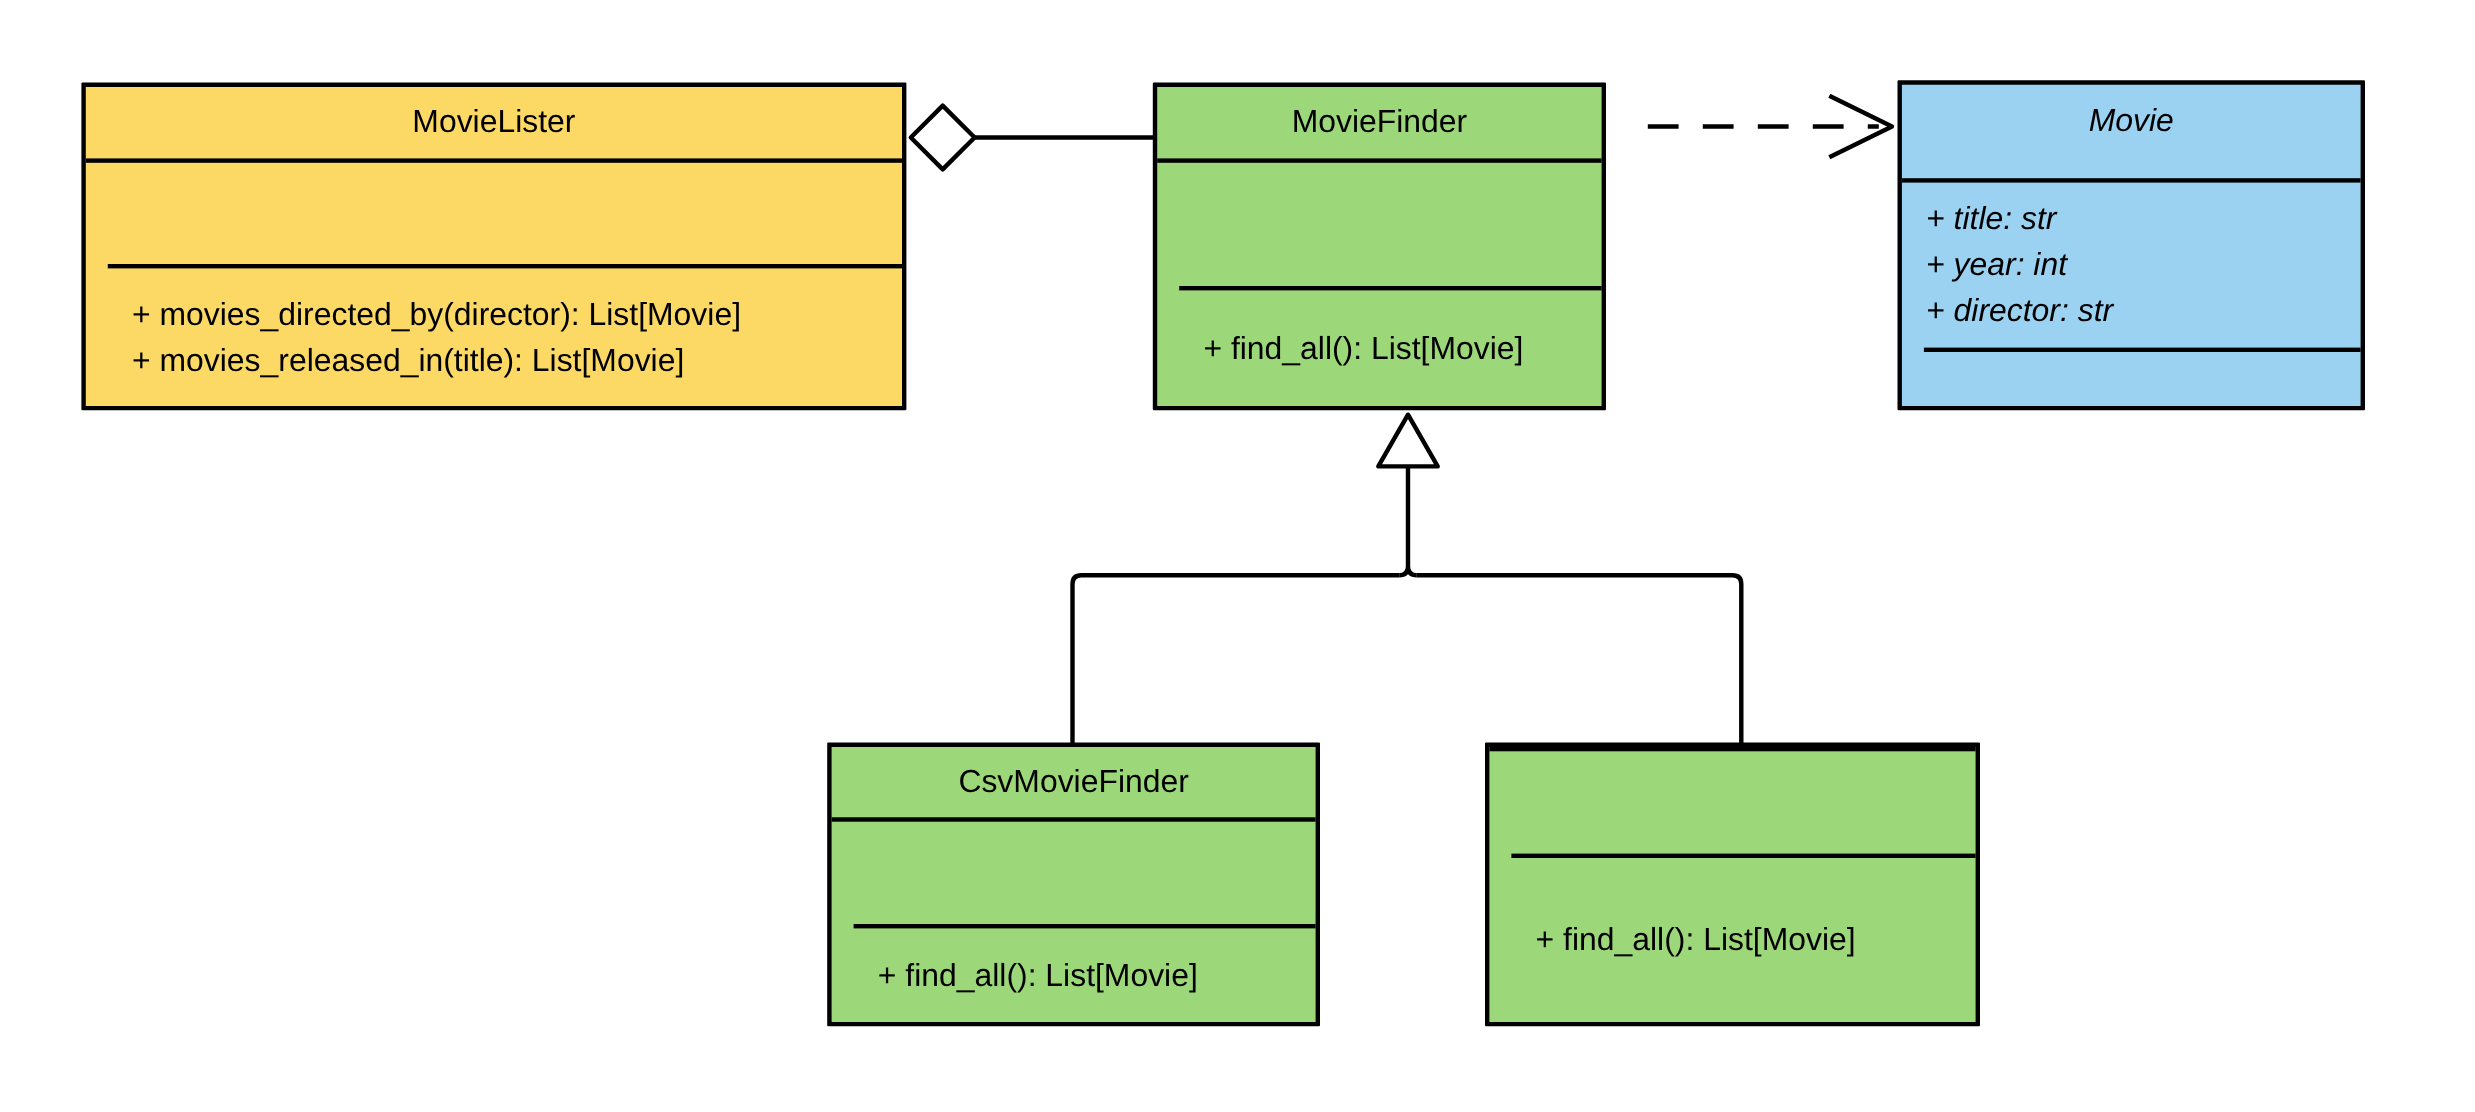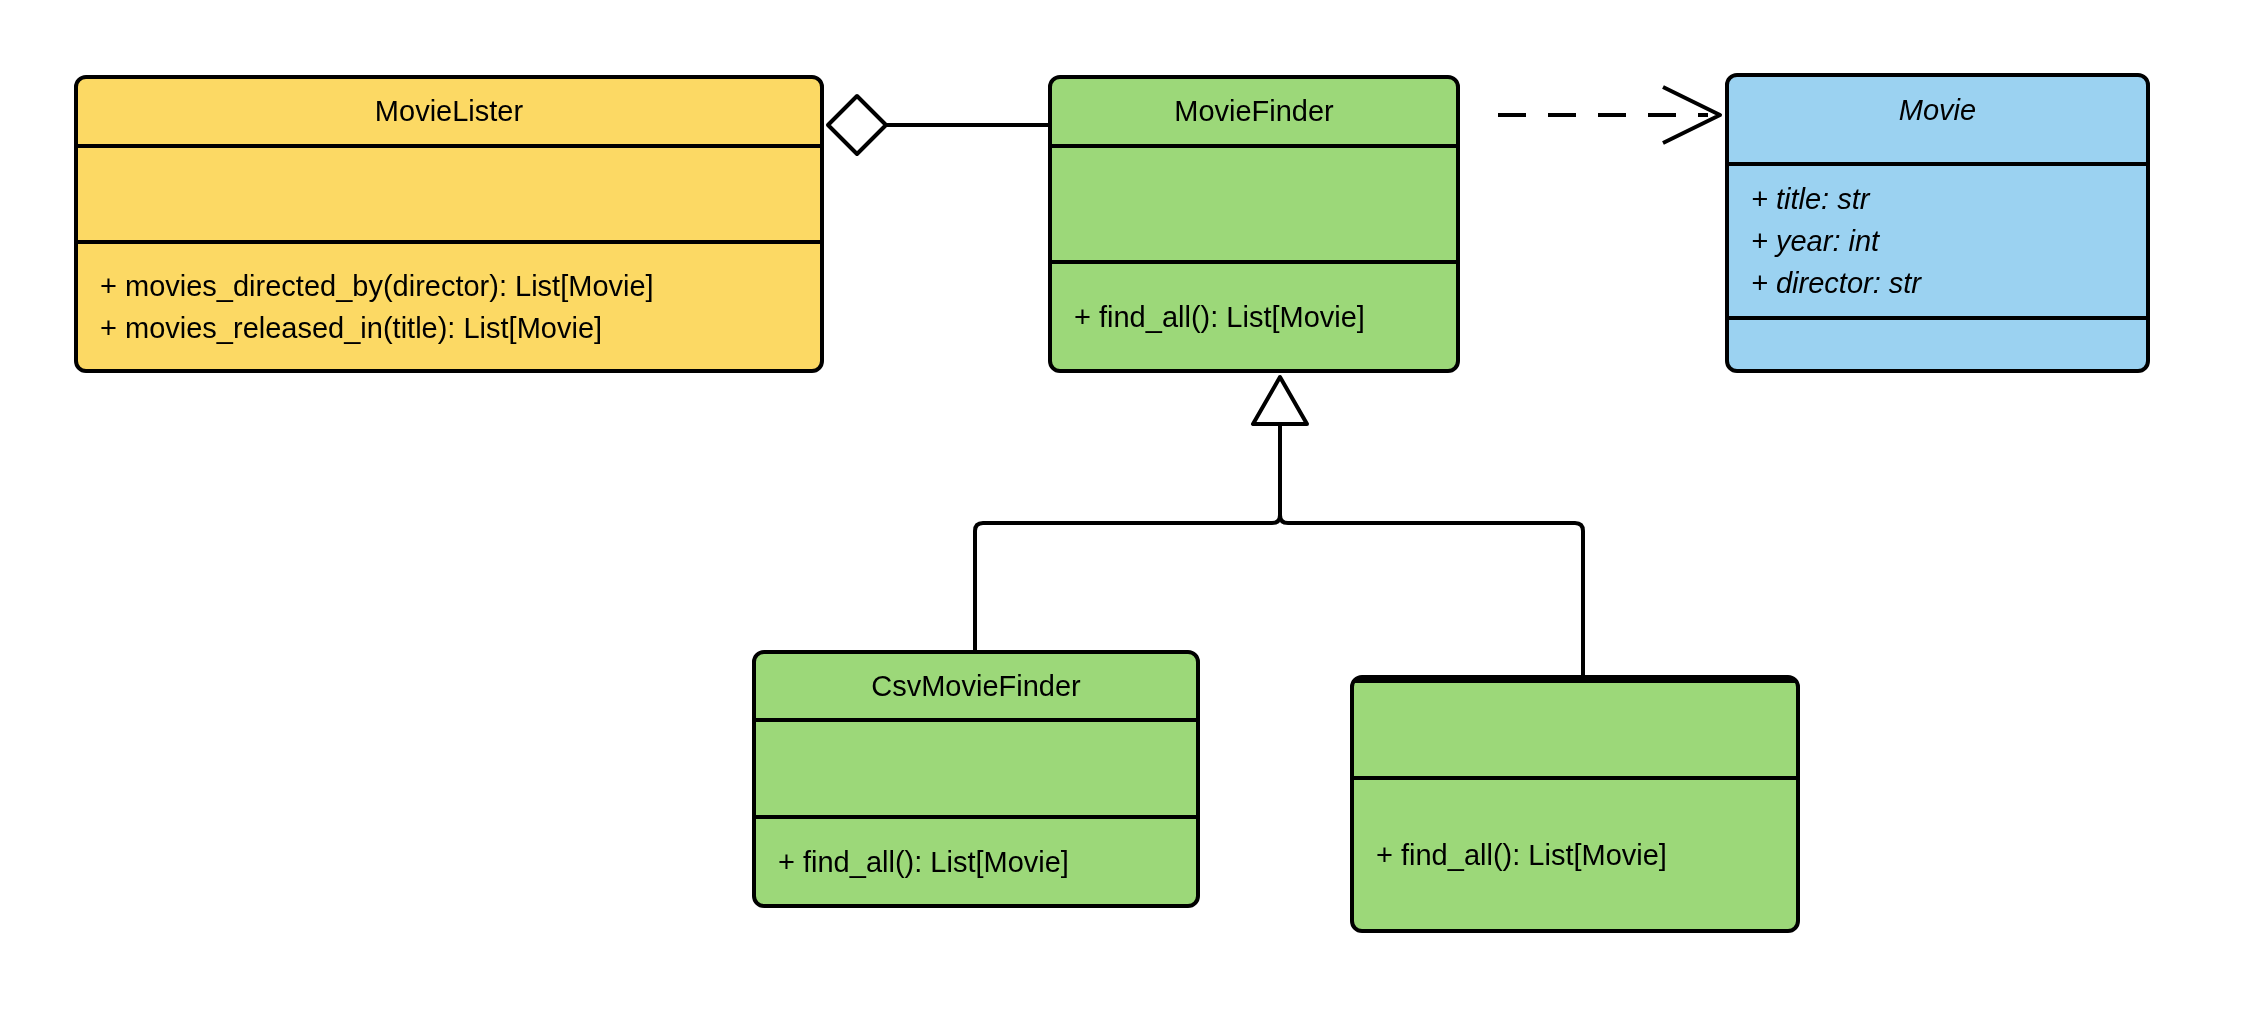--- a/index.html
+++ b/index.html
@@ -14,21 +14,21 @@
   }
   .connectors {
     position: absolute;
     left: 0; top: 0;
     width: 2250px; height: 1011px;
   }
   .uml-class {
     position: absolute;
     box-sizing: border-box;
     border: 4px solid #000000;
-    border-radius: 12px;
+    border-radius: 1px;
     display: flex;
     flex-direction: column;
   }
   .uml-title {
     box-sizing: border-box;
     display: flex;
     align-items: center;
     justify-content: center;
     font-size: 29px;
     flex: 0 0 auto;
@@ -37,21 +37,21 @@
     box-sizing: border-box;
     border-top: 4px solid #000000;
     display: flex;
     flex-direction: column;
     justify-content: center;
     font-size: 29px;
     line-height: 42px;
     padding-left: 22px;
     padding-right: 8px;
   }
-  .uml-methods { flex: 1 1 auto; }
+  .uml-methods { flex: 1 1 auto; margin-left: 20px; }
   .uml-line { white-space: nowrap; }
 </style>
 </head>
 <body>
 
 <div class="canvas">
 
   <svg class="connectors" viewBox="0 0 2250 1011">
 
     <g stroke="#000000" stroke-width="4" fill="none">
@@ -91,21 +91,21 @@
   <div class="uml-class" style="left: 1725px; top: 73px; width: 425px; height: 300px; background-color: rgb(155, 210, 241); font-style: italic;">
     <div class="uml-title" style="height:67px;">Movie</div>
     <div class="uml-attrs" style="height:154px;margin-top:18px;">
       <div class="uml-line">+ title: str</div>
       <div class="uml-line">+ year: int</div>
       <div class="uml-line">+ director: str</div>
     </div>
     <div class="uml-methods"></div>
   </div>
 
-  <div class="uml-class" style="left: 752px; top: 650px; width: 448px; height: 258px; background-color: rgb(156, 216, 121);">
+  <div class="uml-class" style="left: 752px; top: 675px; width: 448px; height: 258px; background-color: rgb(156, 216, 121);">
     <div class="uml-title" style="height:64px;">CsvMovieFinder</div>
     <div class="uml-attrs" style="height:97px;"></div>
     <div class="uml-methods">
       <div class="uml-line">+ find_all(): List[Movie]</div>
     </div>
   </div>
 
   <div class="uml-class" style="left: 1350px; top: 675px; width: 450px; height: 258px; background-color: rgb(156, 216, 121);">
     <div class="uml-attrs" style="height:97px;"></div>
     <div class="uml-methods">

